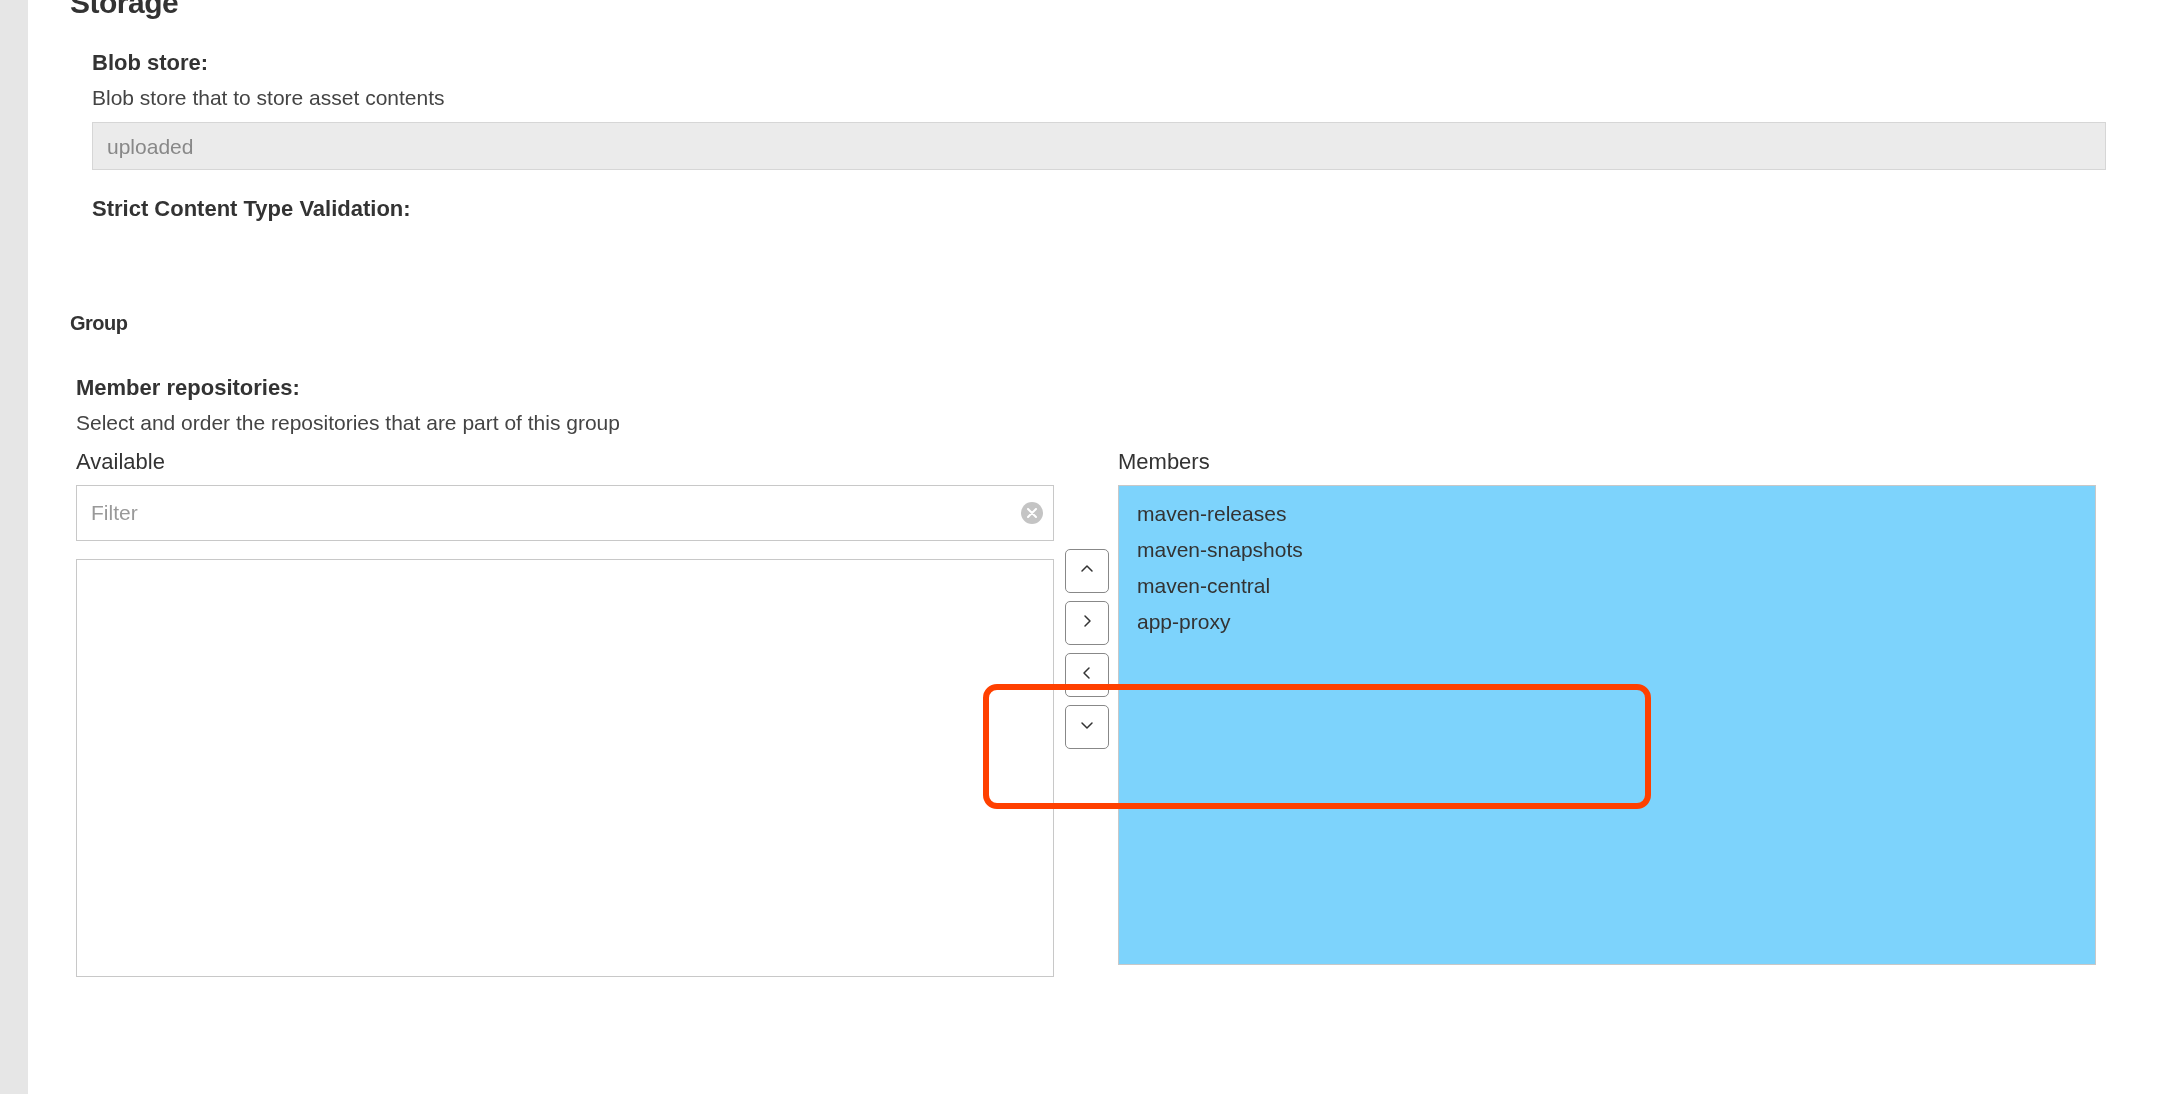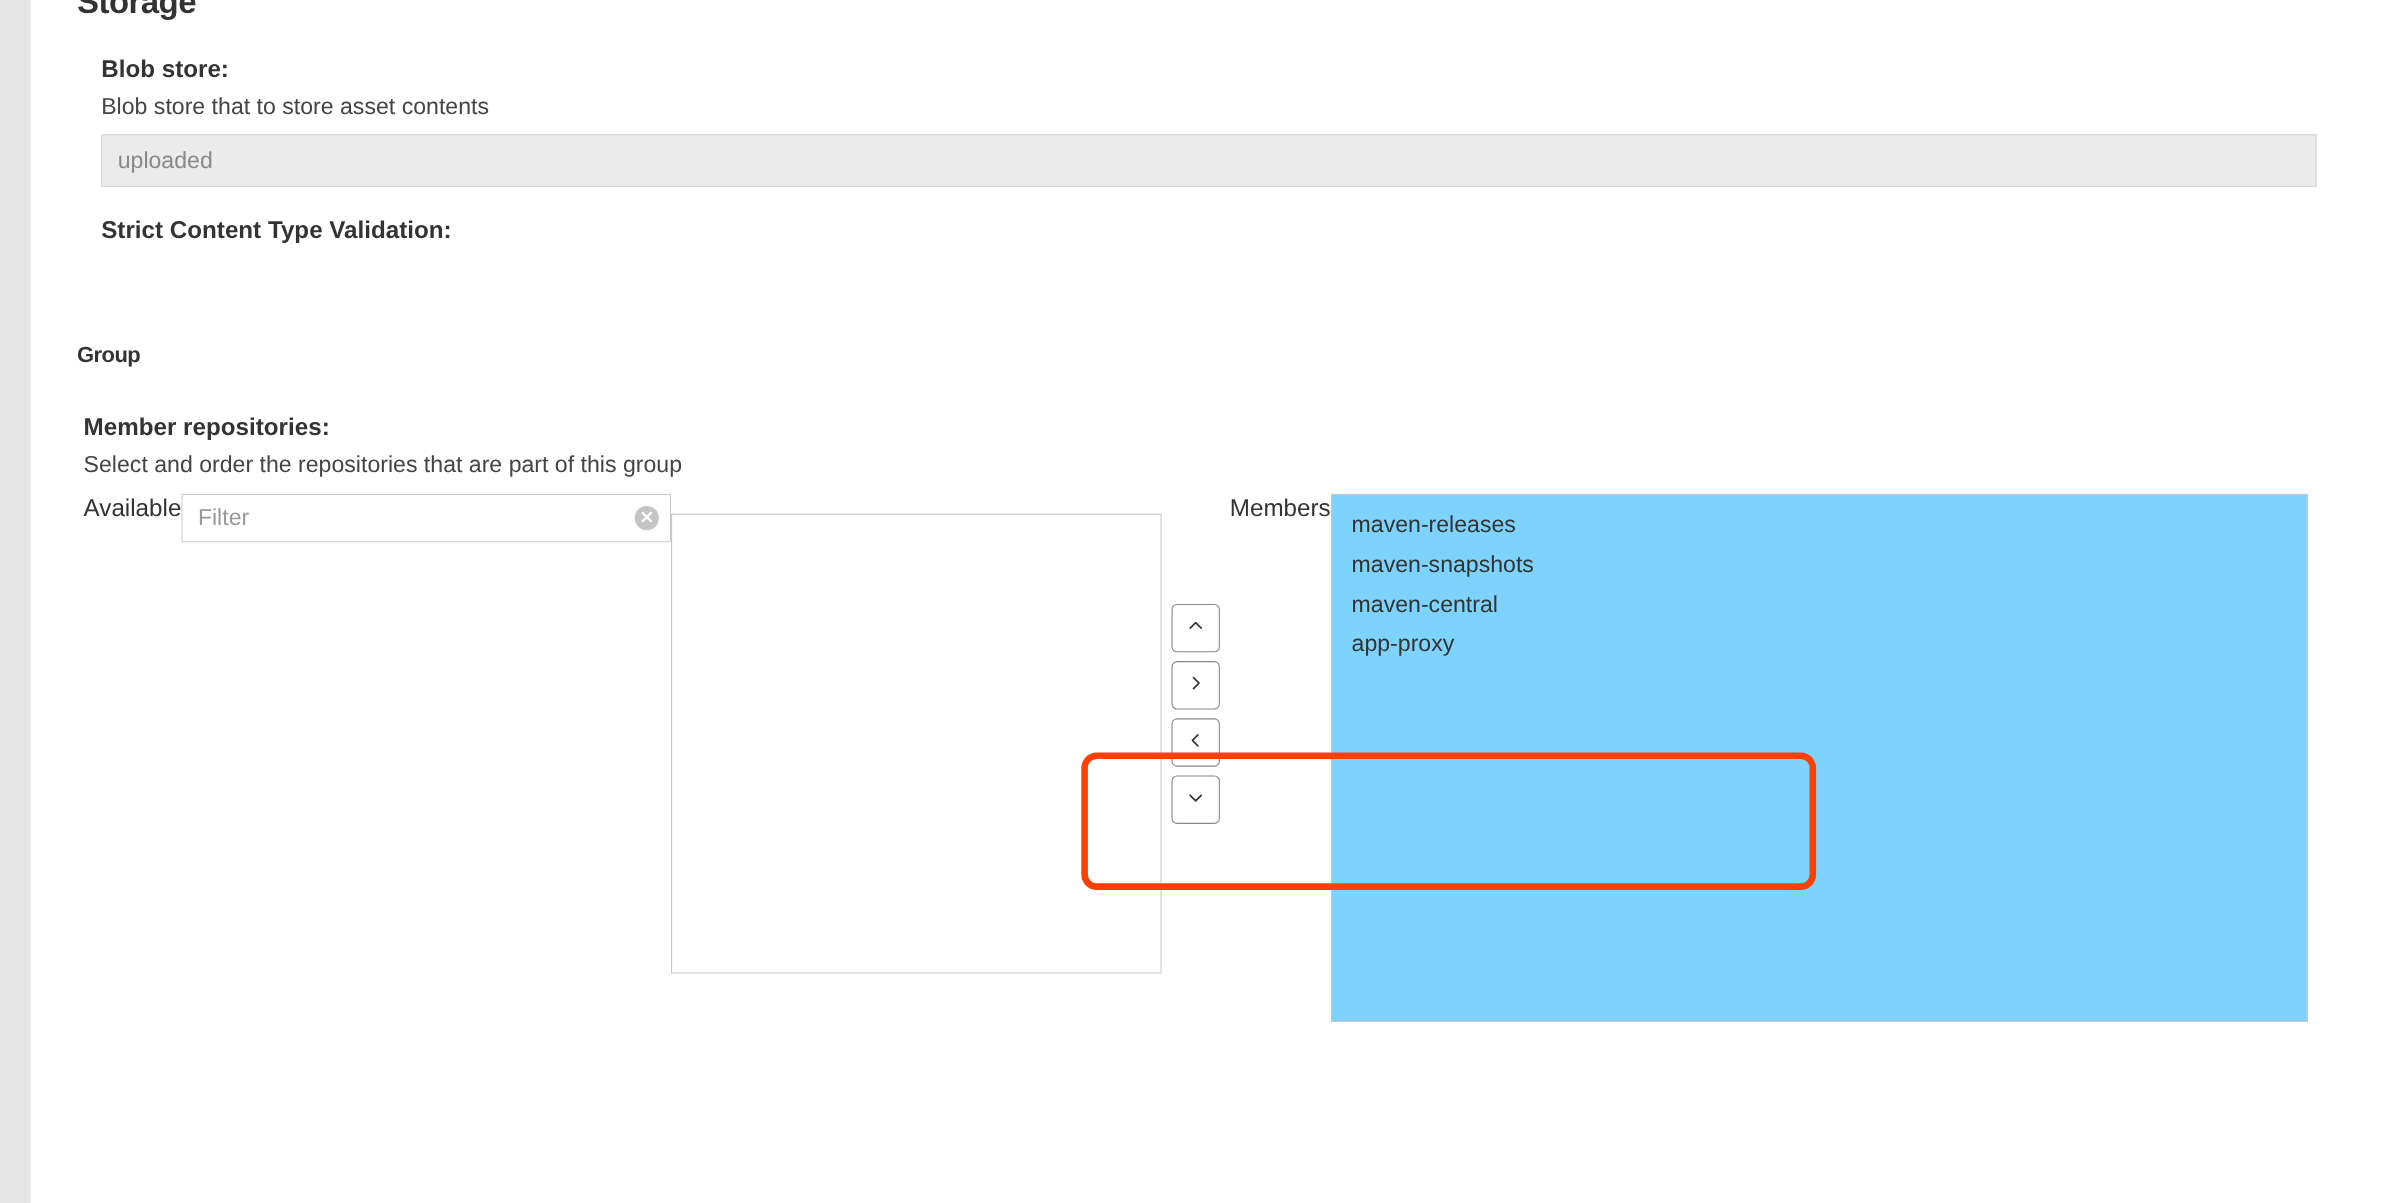--- a/index.html
+++ b/index.html
@@ -12,26 +12,26 @@
   .field-label { font-weight: 700; font-size: 22px; color: #333; margin-bottom: 10px; }
   .field-help { font-size: 21px; color: #444; margin-bottom: 12px; }
   .blob-input { width: 2014px; height: 48px; border: 1px solid #d6d6d6; background: #ebebeb; font-size: 21px; color: #888; padding: 0 14px; line-height: 48px; }
   .checkbox-row { display: flex; align-items: center; margin-top: 10px; }
   .checkbox { width: 22px; height: 22px; border: 1px solid #aaa; border-radius: 2px; background: #f3f3f3; margin-right: 12px; display: flex; align-items: center; justify-content: center; }
   .checkbox svg { width: 16px; height: 16px; }
   .checkbox-label { font-size: 21px; color: #333; }
   .group-heading { font-weight: 700; font-size: 20px; color: #333; margin-top: 90px; margin-left: 0; letter-spacing: -0.5px; }
   .member-block { margin-top: 40px; margin-left: 6px; }
   .transfer { display: flex; margin-top: 14px; }
-  .col { display: flex; flex-direction: row; }
+  .col { display: flex; flex-direction: column; }
   .col-available { width: 980px; }
   .col-members { width: 980px; }
   .col-controls { width: 62px; display: flex; flex-direction: column; align-items: center; justify-content: flex-start; padding-top: 100px; }
   .col-label { font-size: 22px; color: #333; margin-bottom: 10px; }
-  .filter-wrap { position: relative; width: 978px; height: 44px; border: 1px solid #c8c8c8; background: #a16207; }
+  .filter-wrap { position: relative; width: 978px; height: 56px; border: 1px solid #c8c8c8; background: #a16207; }
   .filter-input { width: 100%; height: 100%; border: none; outline: none; font-size: 21px; padding: 0 44px 0 14px; }
   .filter-input::placeholder { color: #999; }
   .clear-icon { position: absolute; right: 10px; top: 50%; transform: translateY(-50%); width: 22px; height: 22px; border-radius: 50%; background: #c4c4c4; display: flex; align-items: center; justify-content: center; cursor: pointer; }
   .clear-icon svg { width: 10px; height: 10px; }
   .listbox-available { width: 978px; height: 418px; border: 1px solid #c8c8c8; margin-top: 18px; background: #fff; }
   .listbox-members { width: 978px; height: 480px; border: 1px solid #c8c8c8; background: #7dd3fc; padding: 10px 0; }
   .list-item { font-size: 21px; color: #333; padding: 6px 18px; cursor: pointer; }
   .ctrl-btn { width: 44px; height: 44px; border: 1px solid #888; border-radius: 5px; background: #fff; margin-bottom: 8px; display: flex; align-items: center; justify-content: center; cursor: pointer; }
   .ctrl-btn svg { width: 14px; height: 14px; }
   .highlight-box { position: absolute; border: 6px solid #ff4000; border-radius: 14px; pointer-events: none; }

